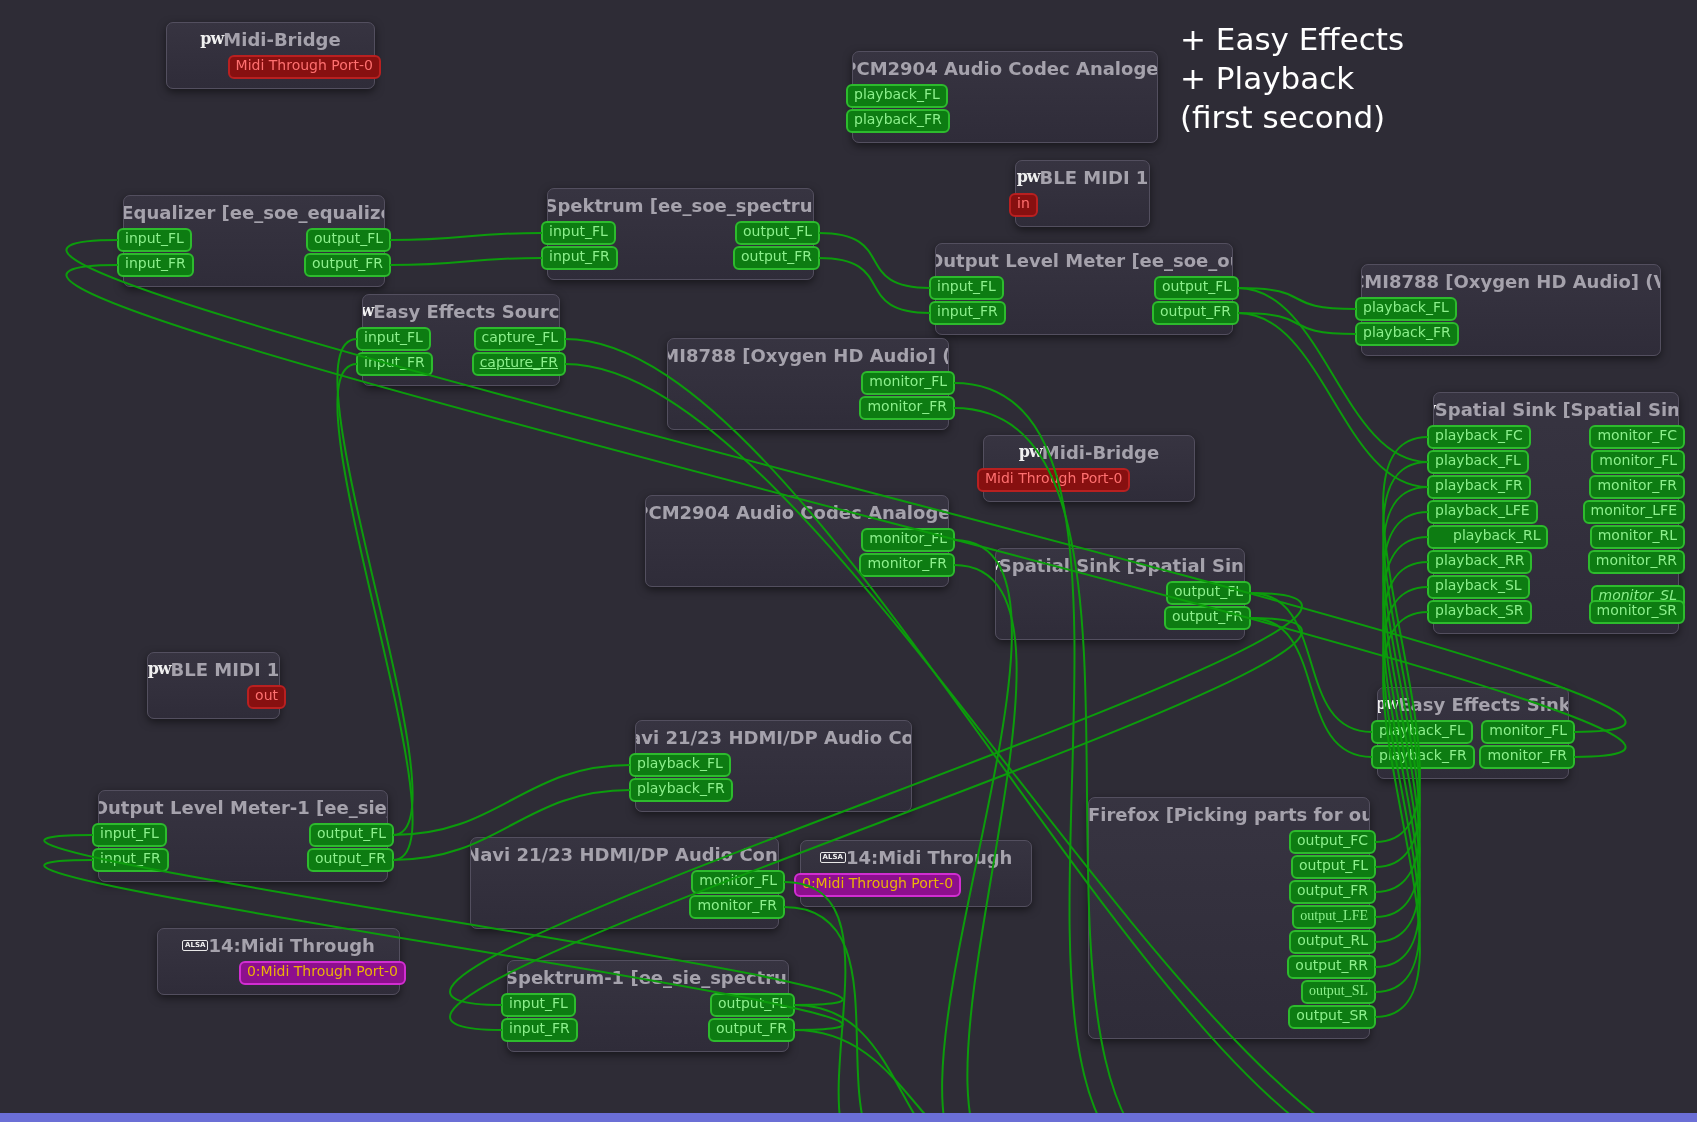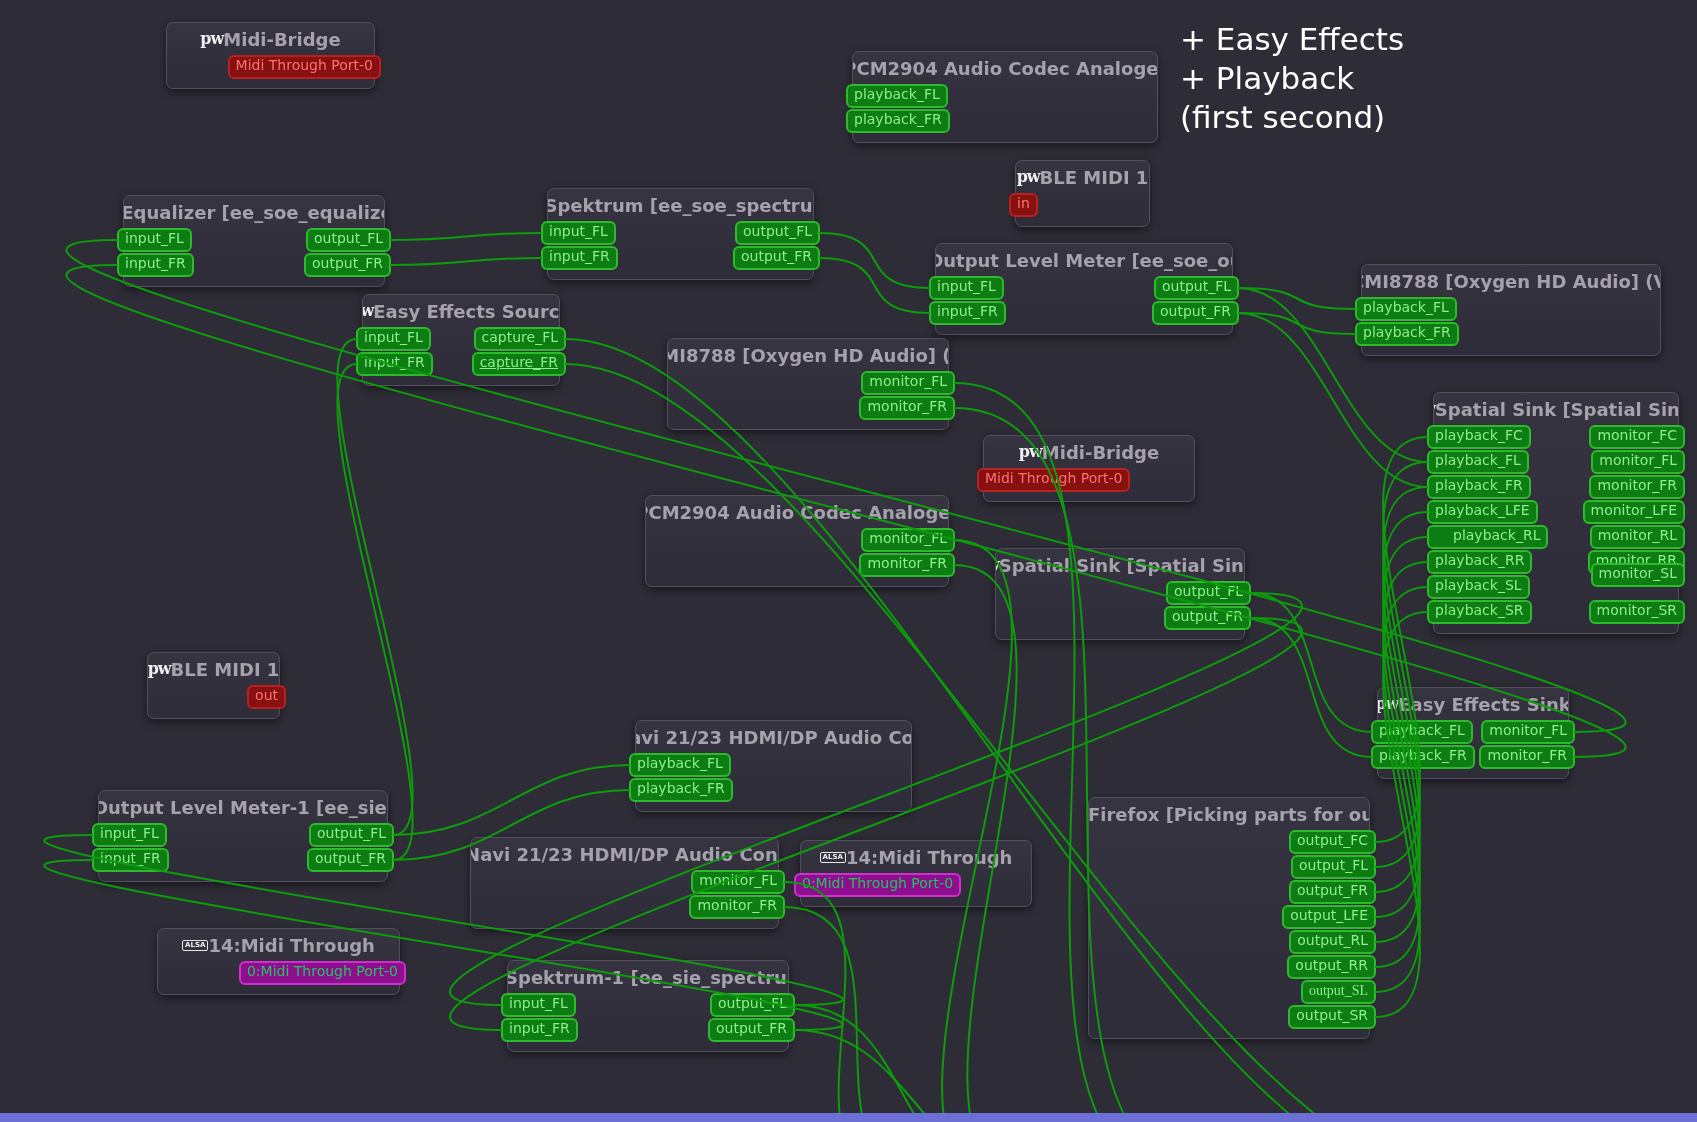--- a/index.html
+++ b/index.html
@@ -14,21 +14,21 @@
   .nicon.pipewire{color:#f0f0f0;font-family:"DejaVu Serif",serif;font-weight:bold;
                   font-size:16px;letter-spacing:-1px;line-height:1;}
   .nicon.alsa{color:#f0f0f0;border:1.5px solid #e8e8e8;border-radius:2px;font-size:7px;
               font-weight:bold;padding:1px 2px;line-height:1;letter-spacing:0;}
   .nicon.stream{color:#c9c7d1;font-size:14px;font-weight:bold;letter-spacing:-2px;line-height:1;}
   .port{position:absolute;height:20px;line-height:17px;border-radius:6px;border:2px solid;
         padding:0 6px;font-size:14px;white-space:nowrap;z-index:2;}
   .pl{left:-7px;} .pr{right:-7px;}
   .audio{background:#0d7c12;border-color:#2dbb2d;color:#8cf08c;}
   .midi{background:#871010;border-color:#b92020;color:#ff7070;}
-  .amidi{background:#8d0f8d;border-color:#d12ed1;color:#22c55e;}
+  .amidi{background:#8d0f8d;border-color:#d12ed1;color:#eab308;}
   #links{position:absolute;left:0;top:0;width:1697px;height:1122px;z-index:6;pointer-events:none;}
   #links path{fill:none;stroke-width:2;}
   #overlay{position:absolute;left:1180px;top:20px;z-index:3;font-size:31px;line-height:39px;
            color:#ffffff;white-space:nowrap;}
   #overlay div{min-height:39px;}
   #bottombar{position:absolute;left:0;bottom:0;width:100%;height:9px;z-index:8;}
 </style>
 </head>
 <body>
 
@@ -183,21 +183,21 @@
       <span class="port audio pl" style="top: 132px; padding-left: 24px;">playback_RL</span>
       <span class="port audio pl" style="top: 157px;">playback_RR</span>
       <span class="port audio pl" style="top: 182px;">playback_SL</span>
       <span class="port audio pl" style="top: 207px;">playback_SR</span>
       <span class="port audio pr" style="top: 32px;">monitor_FC</span>
       <span class="port audio pr" style="top: 57px;">monitor_FL</span>
       <span class="port audio pr" style="top: 82px;">monitor_FR</span>
       <span class="port audio pr" style="top: 107px;">monitor_LFE</span>
       <span class="port audio pr" style="top: 132px;">monitor_RL</span>
       <span class="port audio pr" style="top: 157px;">monitor_RR</span>
-      <span class="port audio pr" style="top: 170px;">monitor_SL</span>
+      <span class="port audio pr" style="top: 192px; font-style: italic;">monitor_SL</span>
       <span class="port audio pr" style="top: 207px;">monitor_SR</span>
     </div>
     <div class="node" style="left: 645px; top: 495px; width: 302px; height: 90px;">
       <div class="nhead">
         <span class="nicon pipewire">pw</span>
         <span class="ntitle">PCM2904 Audio Codec Analoges...</span>
       </div>
       <span class="port audio pr" style="top: 32px;">monitor_FL</span>
       <span class="port audio pr" style="top: 57px;">monitor_FR</span>
     </div>
@@ -245,21 +245,21 @@
       <span class="port audio pr" style="top: 57px;">output_FR</span>
     </div>
     <div class="node" style="left: 1088px; top: 797px; width: 280px; height: 240px;">
       <div class="nhead">
         <span class="nicon stream">((•))</span>
         <span class="ntitle">Firefox [Picking parts for ou...</span>
       </div>
       <span class="port audio pr" style="top: 32px;">output_FC</span>
       <span class="port audio pr" style="top: 57px;">output_FL</span>
       <span class="port audio pr" style="top: 82px;">output_FR</span>
-      <span class="port audio pr" style="top: 107px;">output_LFE</span>
+      <span class="port audio pr" style="top: 107px; font-family: Liberation Serif, serif;">output_LFE</span>
       <span class="port audio pr" style="top: 132px;">output_RL</span>
       <span class="port audio pr" style="top: 157px;">output_RR</span>
       <span class="port audio pr" style="top: 182px; font-family: Liberation Serif, serif;">output_SL</span>
       <span class="port audio pr" style="top: 207px;">output_SR</span>
     </div>
     <div class="node" style="left: 470px; top: 837px; width: 307px; height: 90px;">
       <div class="nhead">
         <span class="nicon pipewire">pw</span>
         <span class="ntitle">Navi 21/23 HDMI/DP Audio Cont...</span>
       </div>

